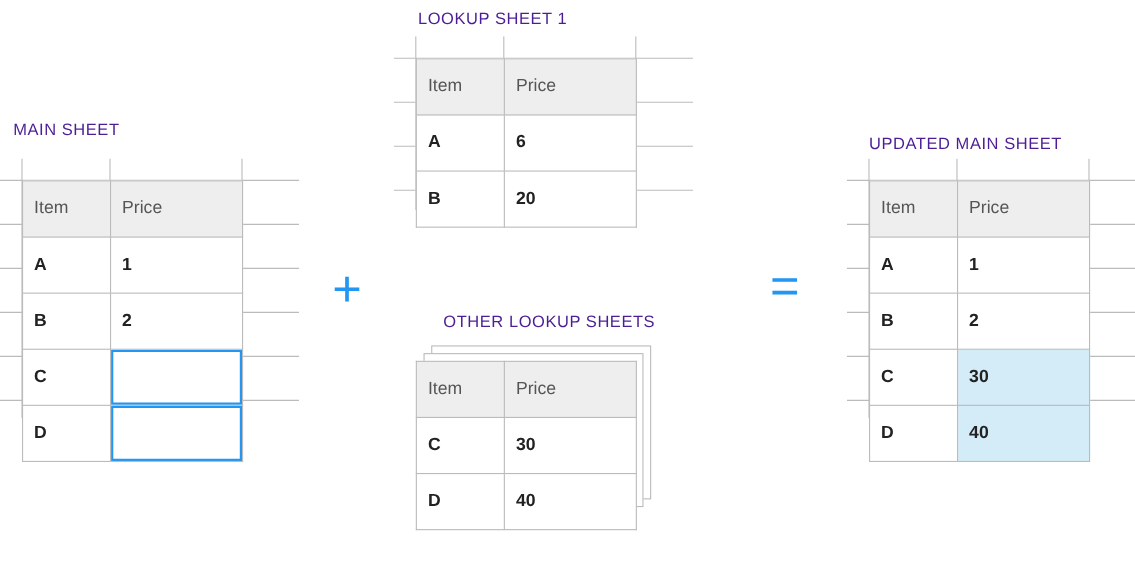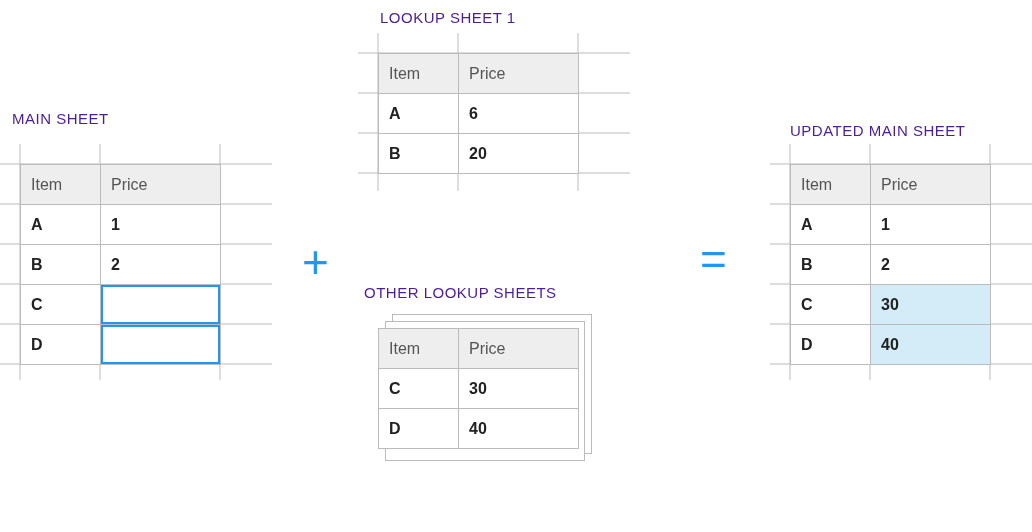--- a/index.html
+++ b/index.html
@@ -20,21 +20,21 @@
     color: #4c1d95;
   }
   .sheet {
     position: absolute;
     border-collapse: collapse;
     background: #fff;
   }
   .sheet td, .sheet th {
     border: 1px solid #bbb;
     height: 40px;
-    padding: 0 10px;
+    padding: 16px 10px;
     text-align: left;
     font-size: 16px;
     vertical-align: middle;
   }
   .sheet th {
     background: #eee;
     font-weight: 400;
     color: #555;
   }
   .sheet td { font-weight: 700; color: #222; }
@@ -129,21 +129,21 @@
         <td class="c-item">A</td>
         <td class="c-price">6</td>
       </tr>
   <tr>
         <td class="c-item">B</td>
         <td class="c-price">20</td>
       </tr>
 </tbody>
   </table>
 
-<div class="title" style="left:364px; top:284px;">OTHER LOOKUP SHEETS</div>
+<div class="title" style="left:403px; top:284px;">OTHER LOOKUP SHEETS</div>
 <div class="deck" style="left:378px; top:328px;">
   <div class="card" style="left:14px; top:-14px;"></div>
   <div class="card" style="left:7px;  top:-7px;"></div>
 </div>
 <table class="sheet" style="left:378px; top:328px;">
   <tbody>
       <tr>
         <th class="c-item">Item</th>
       <th class="c-price">Price</th>
       </tr>

